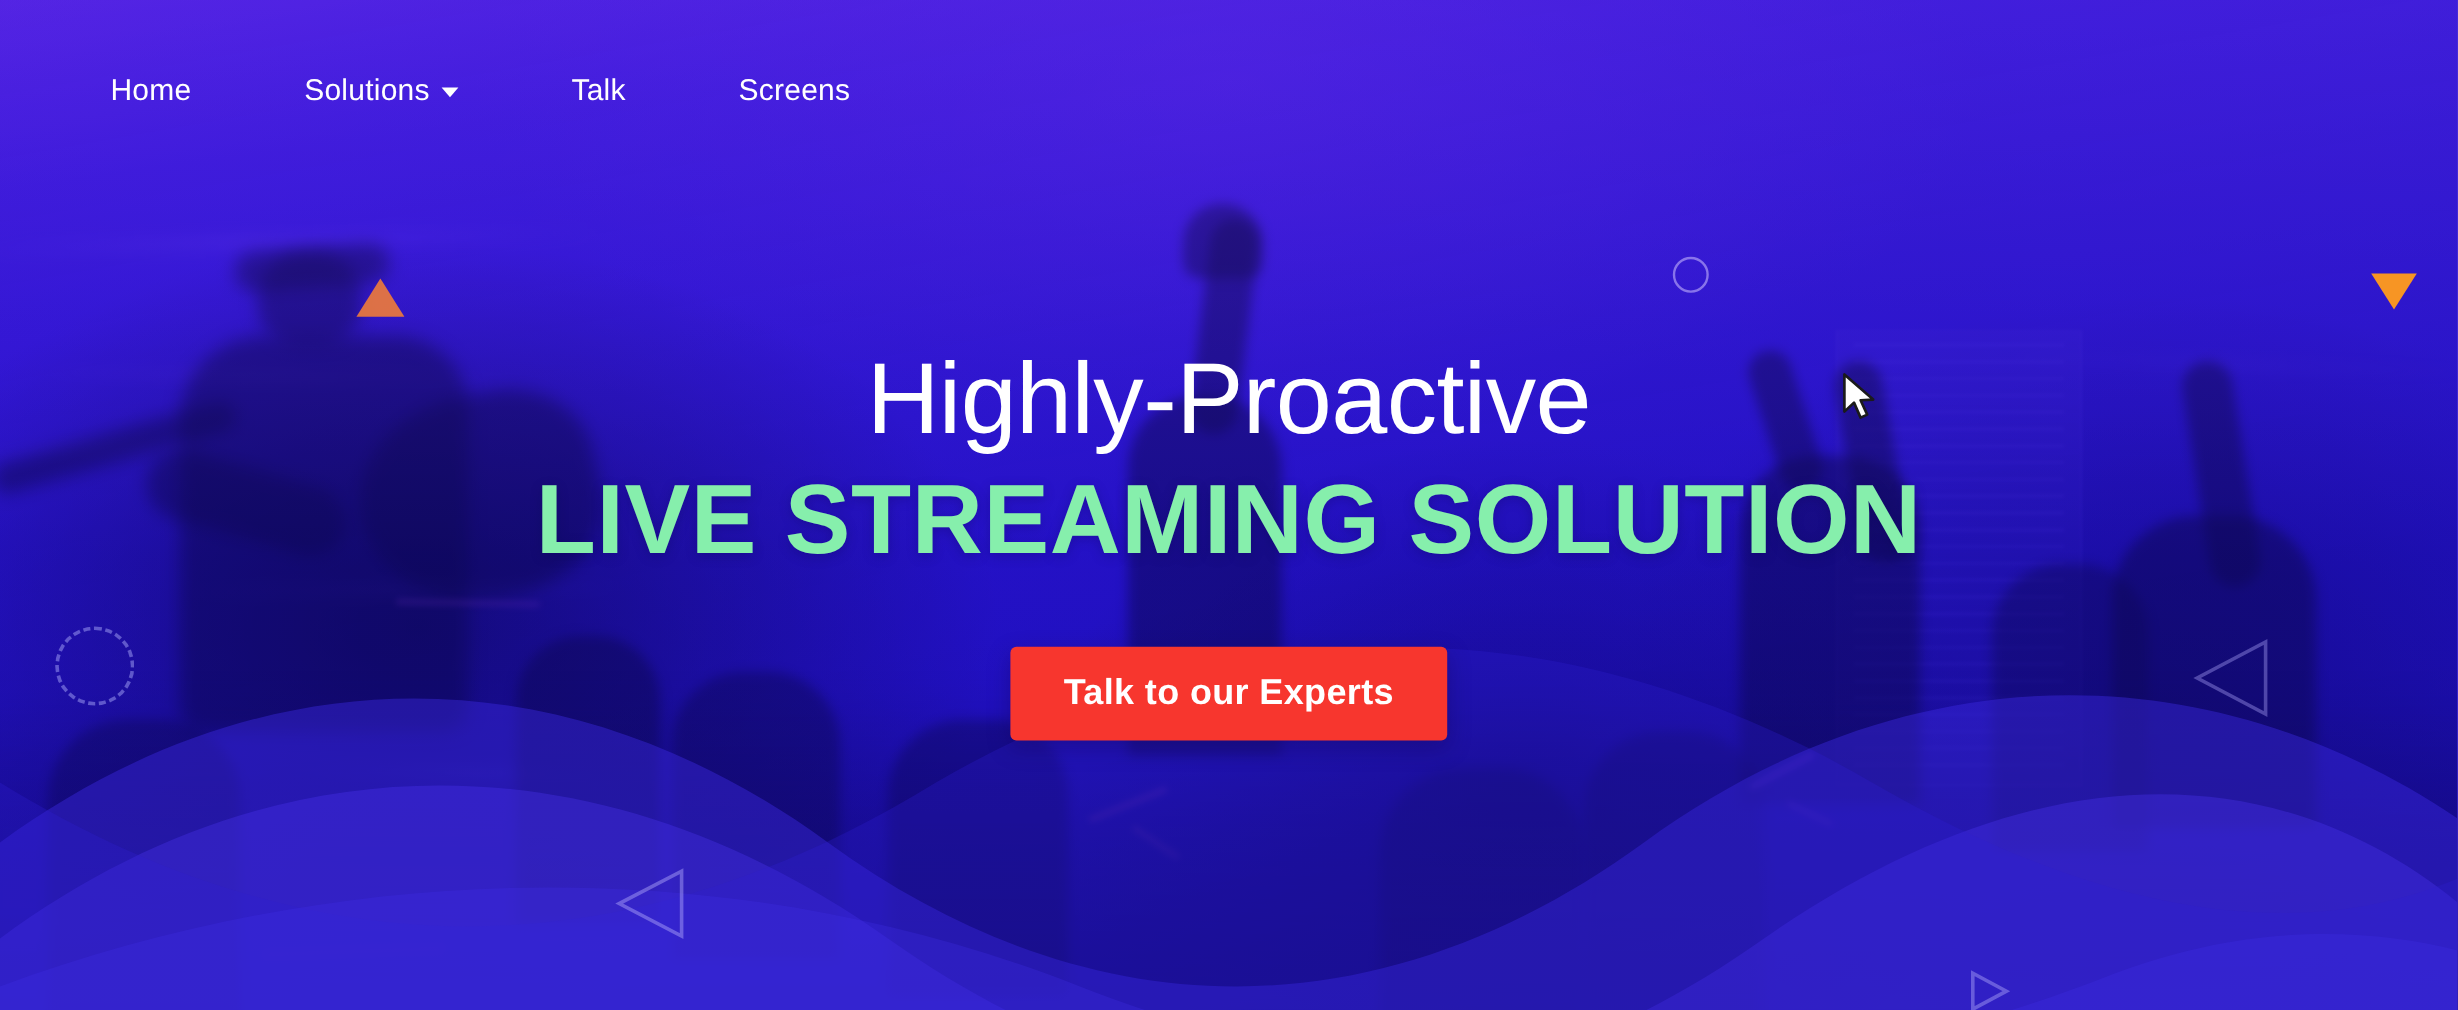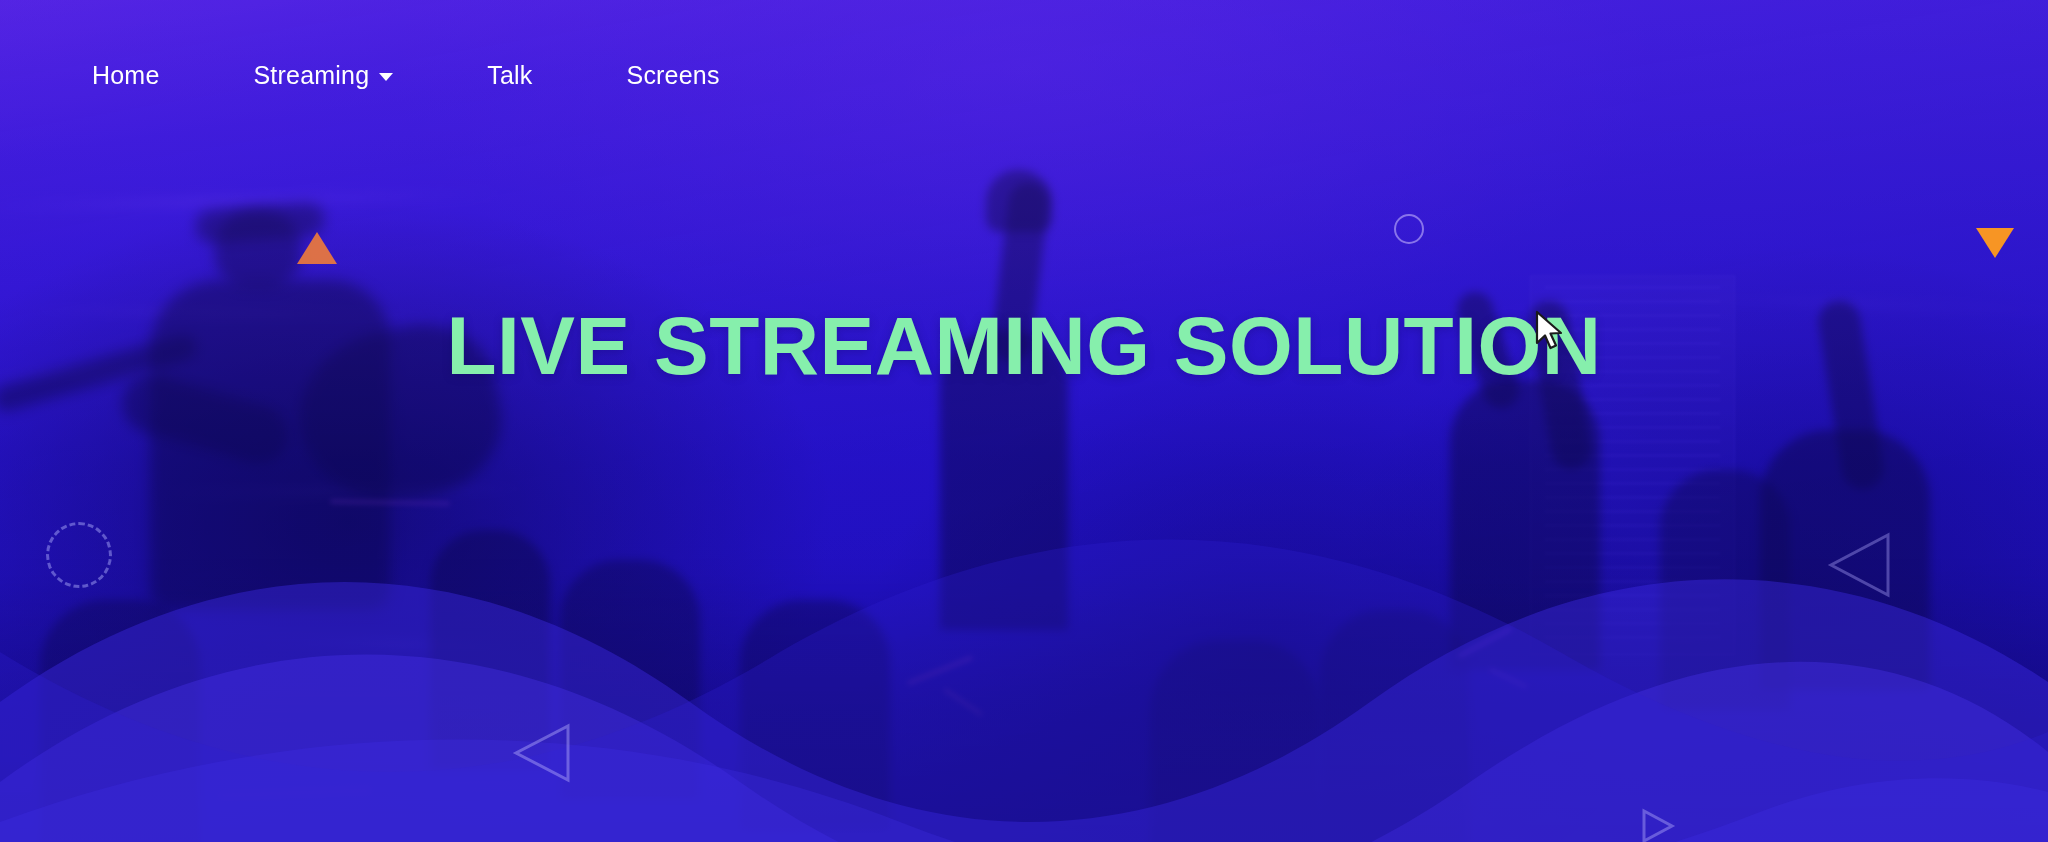--- a/index.html
+++ b/index.html
@@ -286,34 +286,38 @@
   </div>
 
   <div class="topbar">
 
 
     <nav class="nav">
       <a class="nav-item" href="#">
         <span>Home</span>
       </a>
       <a class="nav-item" href="#">
-        <span>Streaming</span>
+        <span>Solutions</span>
         <i class="caret"></i>
       </a>
       <a class="nav-item" href="#">
         <span>Talk</span>
       </a>
       <a class="nav-item" href="#">
         <span>Screens</span>
       </a>
     </nav>
   </div>
 
   <div class="hero-copy">
+    <div class="kicker">Highly-Proactive</div>
     <h1 class="headline">LIVE STREAMING SOLUTION</h1>
+    <div class="cta-wrap">
+      <button class="cta">Talk to our Experts</button>
+    </div>
   </div>
 
   <div class="deco deco-circle-ring"></div>
   <div class="deco deco-dashed-circle"></div>
   <div class="deco deco-tri-orange-left"></div>
   <div class="deco deco-tri-orange-right"></div>
 
   <div class="deco deco-tri-outline-left">
     <svg viewBox="0 0 62 62" aria-hidden="true">
       <path d="M58 4 L58 58 L6 31 Z" fill="none" stroke="rgba(188,180,255,.42)" stroke-width="3"></path>

